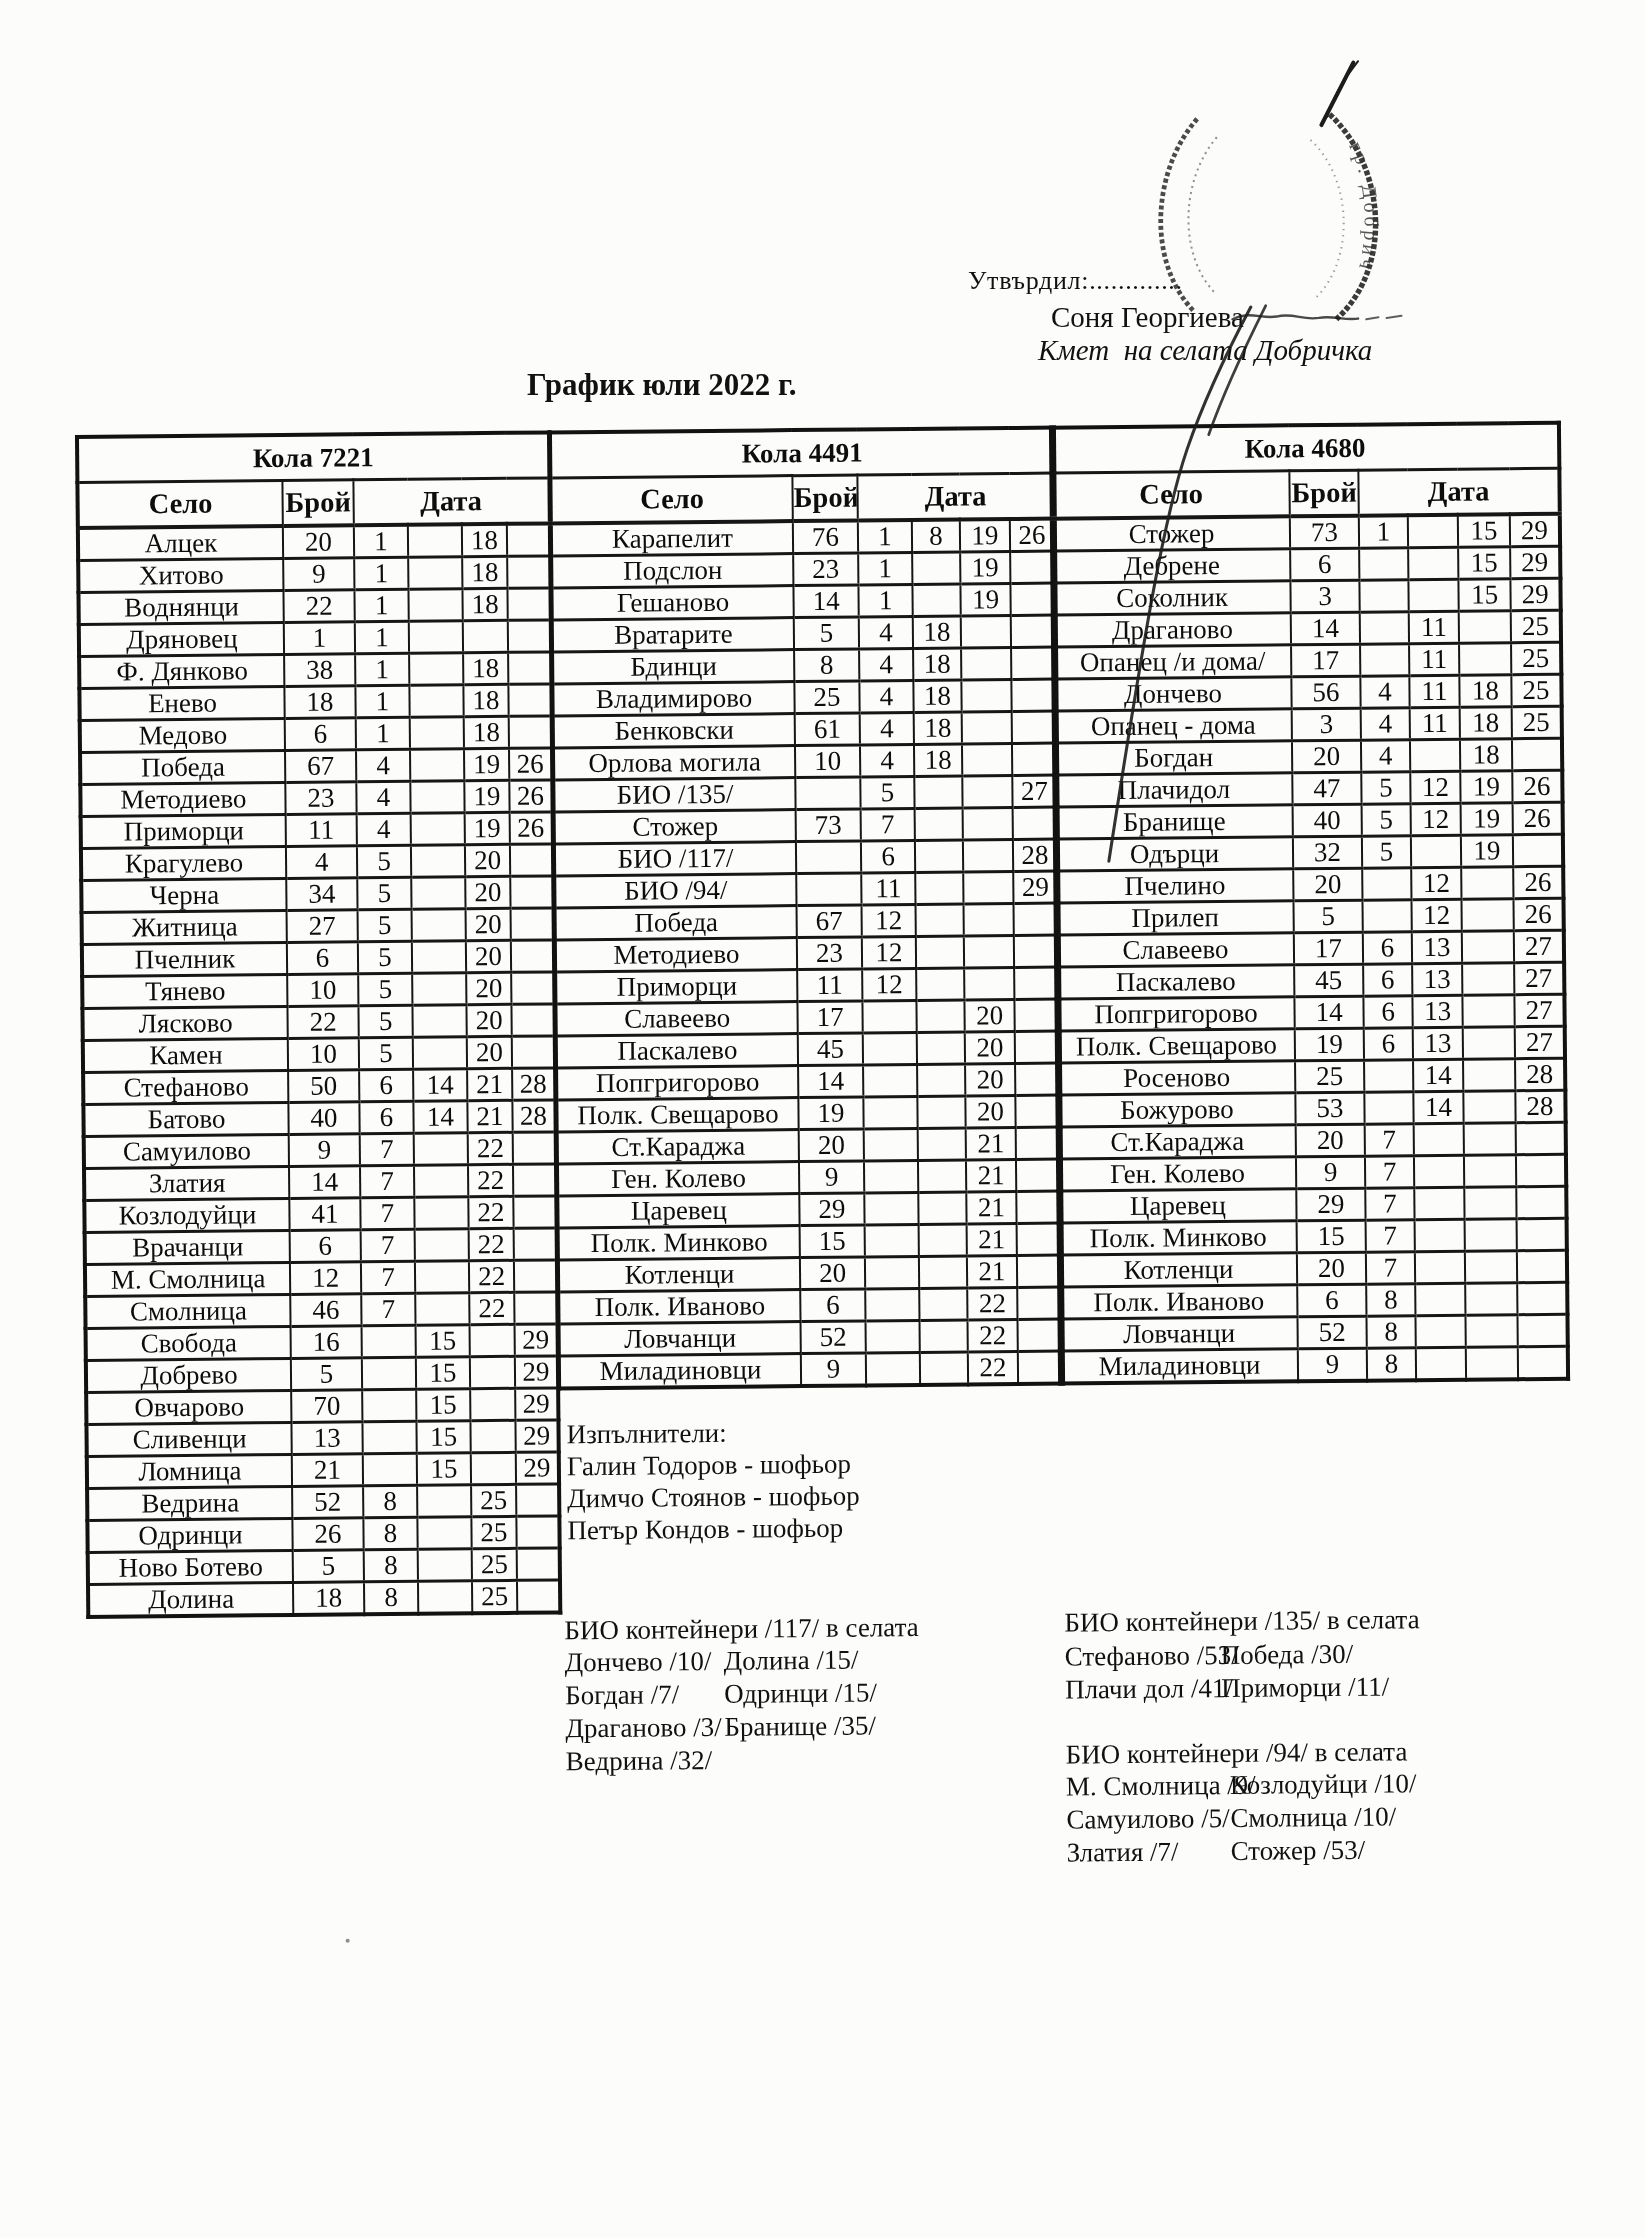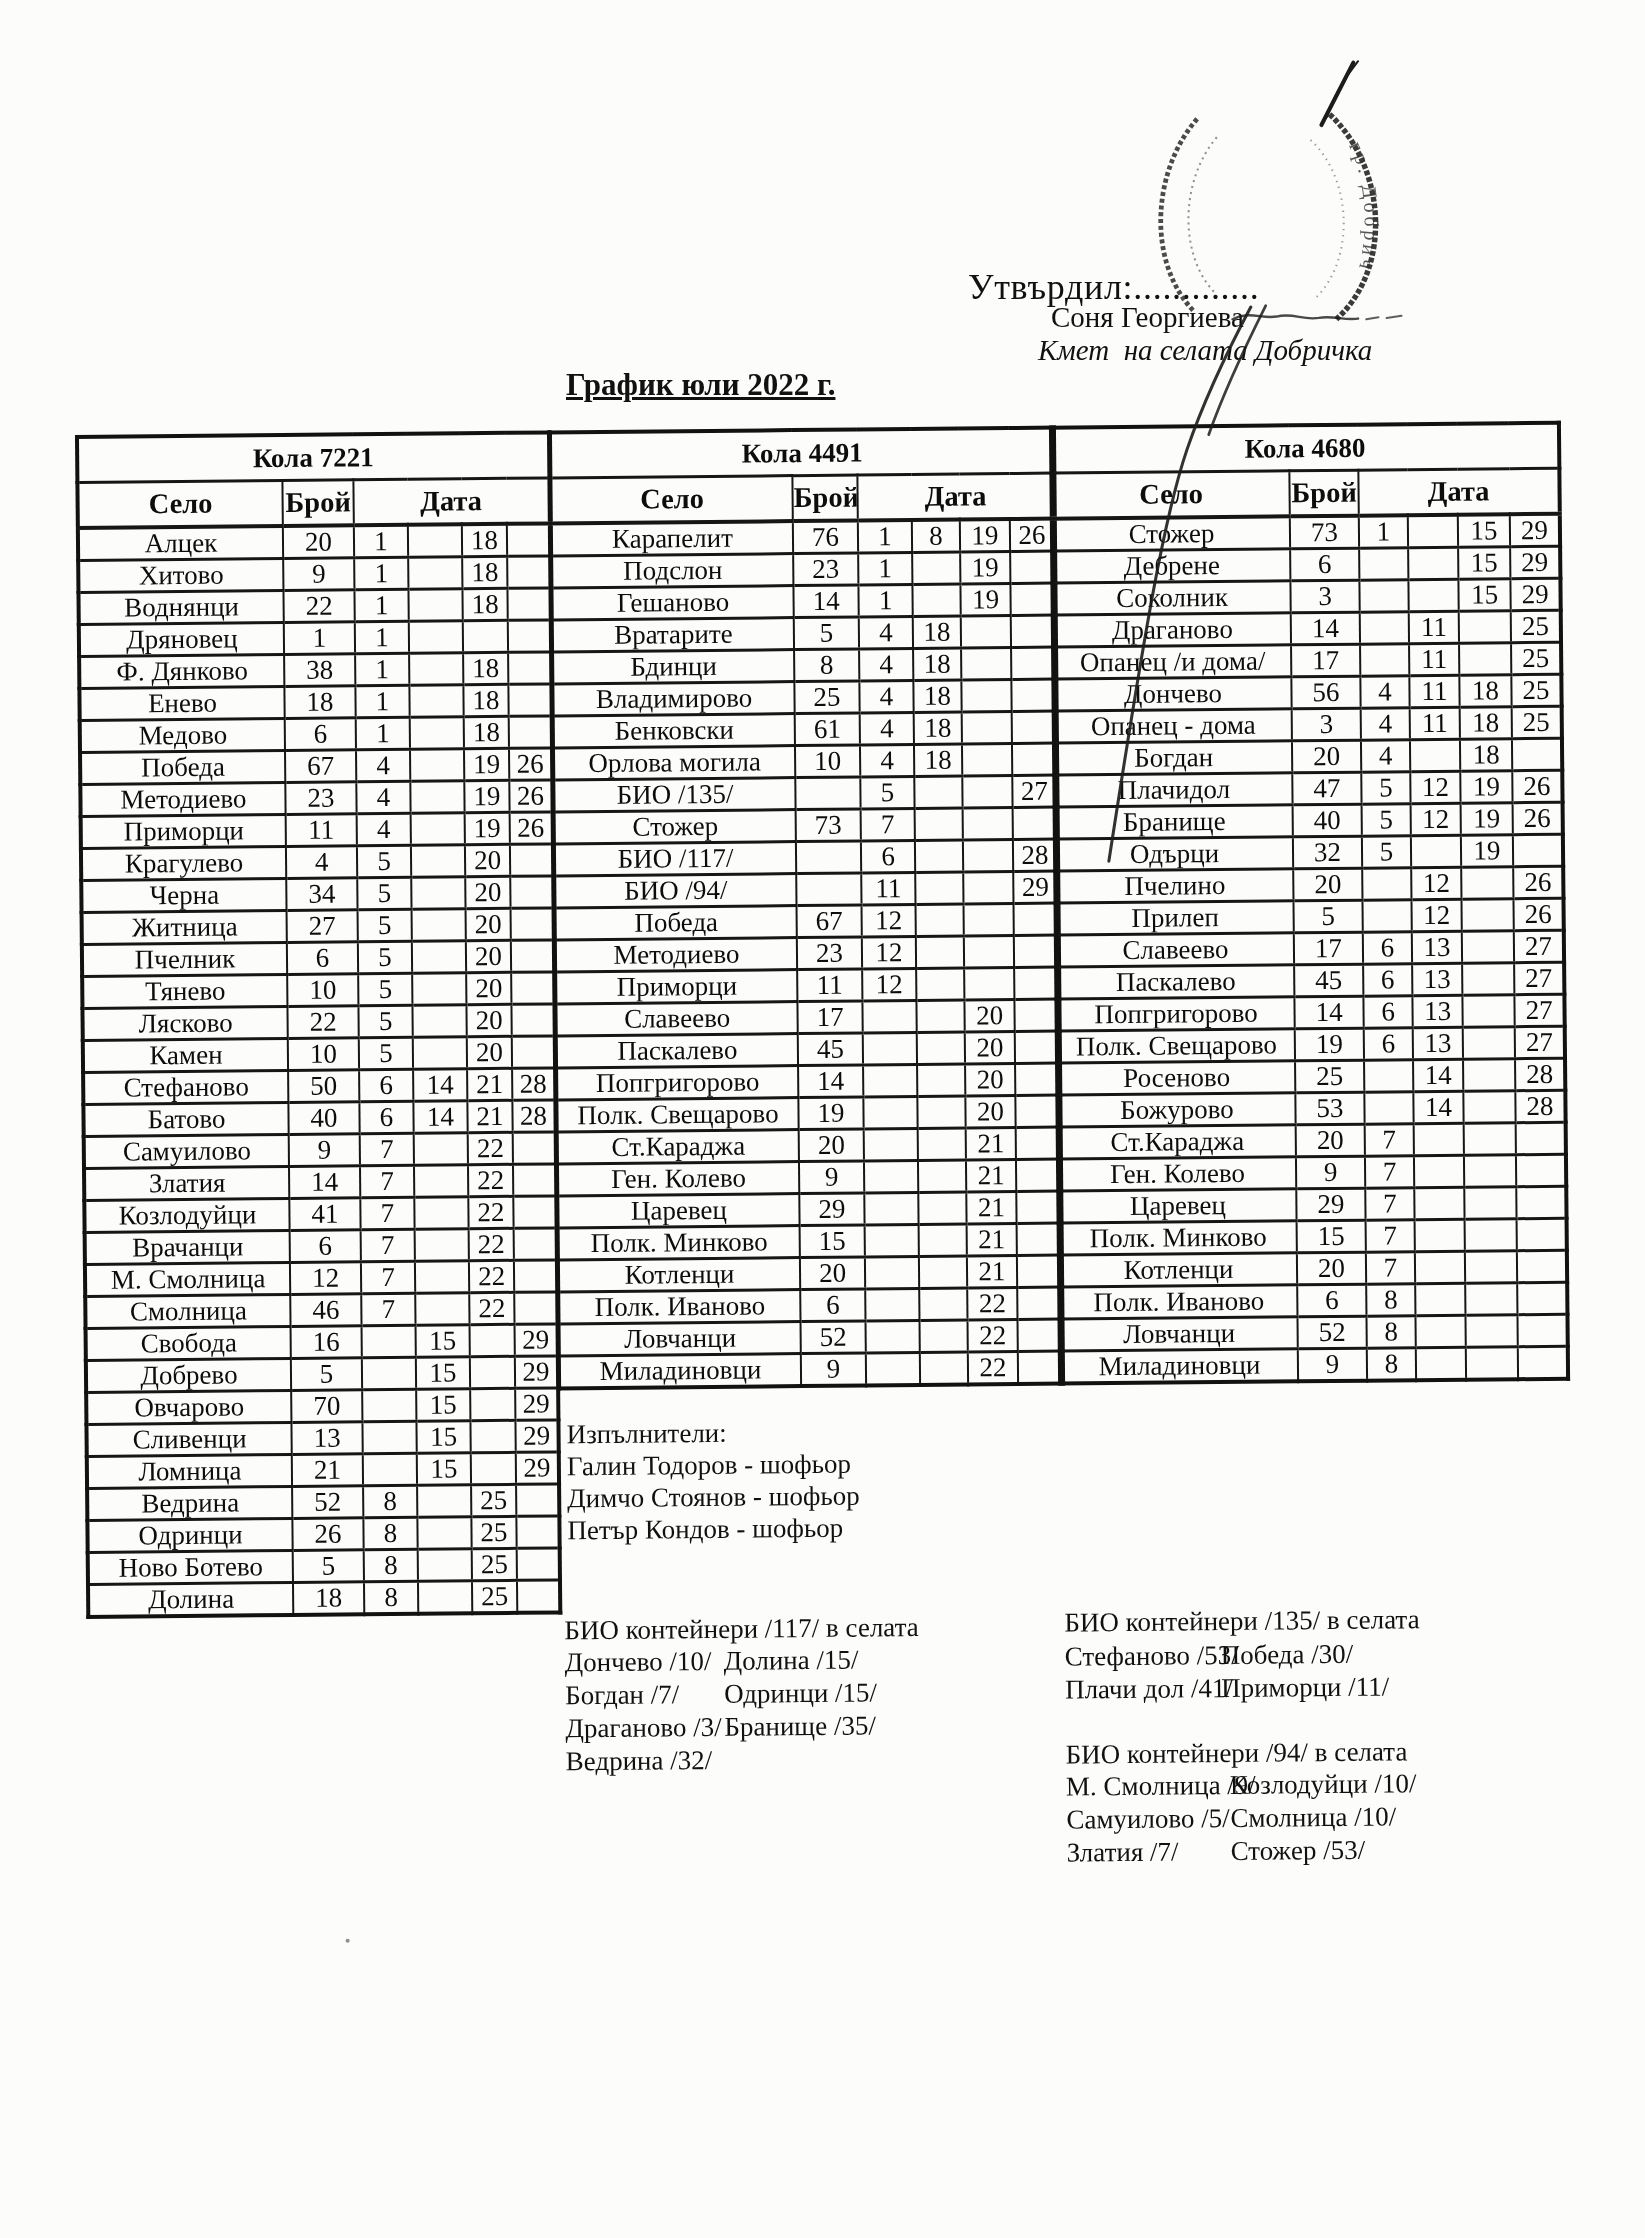--- a/index.html
+++ b/index.html
@@ -1,20 +1,20 @@
 <!DOCTYPE html>
 <html style="font-size:11px"><head>
 <meta charset="utf-8">
 <style>
   html,body{margin:0;padding:0;background:#8a8a8a;}
   .page{position:relative;width:1646px;height:2239px;background:#fcfcfa;overflow:hidden;
         font-family:"Liberation Serif",serif;color:#111;}
   .abs{position:absolute;}
   
-  .approve{font-size:36px;letter-spacing:0.7px;}
+  .approve{font-size:26px;letter-spacing:0.7px;}
   .signer{font-size:29px;}
   .role{font-size:29px;font-style:italic;white-space:pre;}
   .doc-title{font-size:31px;font-weight:bold;}
   
   .tilt{position:absolute;left:0;top:0;width:1646px;height:2239px;
         transform:rotate(-0.55deg);transform-origin:76px 543px;}
   
   table.sched{position:absolute;top:435px;border-collapse:collapse;table-layout:fixed;
               background:transparent;}
   #t1{left:76px;width:473px;}
@@ -36,21 +36,21 @@
   .nowrap{white-space:nowrap;}
 </style>
 </head>
 <body>
 
 <div class="page">
 
   <div class="abs approve" style="left:968px;top:266px;">Утвърдил:.............</div>
   <div class="abs signer" style="left:1051px;top:301px;">Соня Георгиева</div>
   <div class="abs role" style="left:1038px;top:334px;">Кмет  на селата Добричка</div>
-  <div class="abs doc-title" style="left:566px;top:367px;text-decoration:underline;">График юли 2022 г.</div>
+  <div class="abs doc-title" style="left:527px;top:367px;">График юли 2022 г.</div>
 
   <div class="tilt">
 
     <table class="sched" id="t1">
       <colgroup>
           <col style="width:205px">
           <col style="width:71px">
           <col style="width:54px">
           <col style="width:54px">
           <col style="width:45px">

